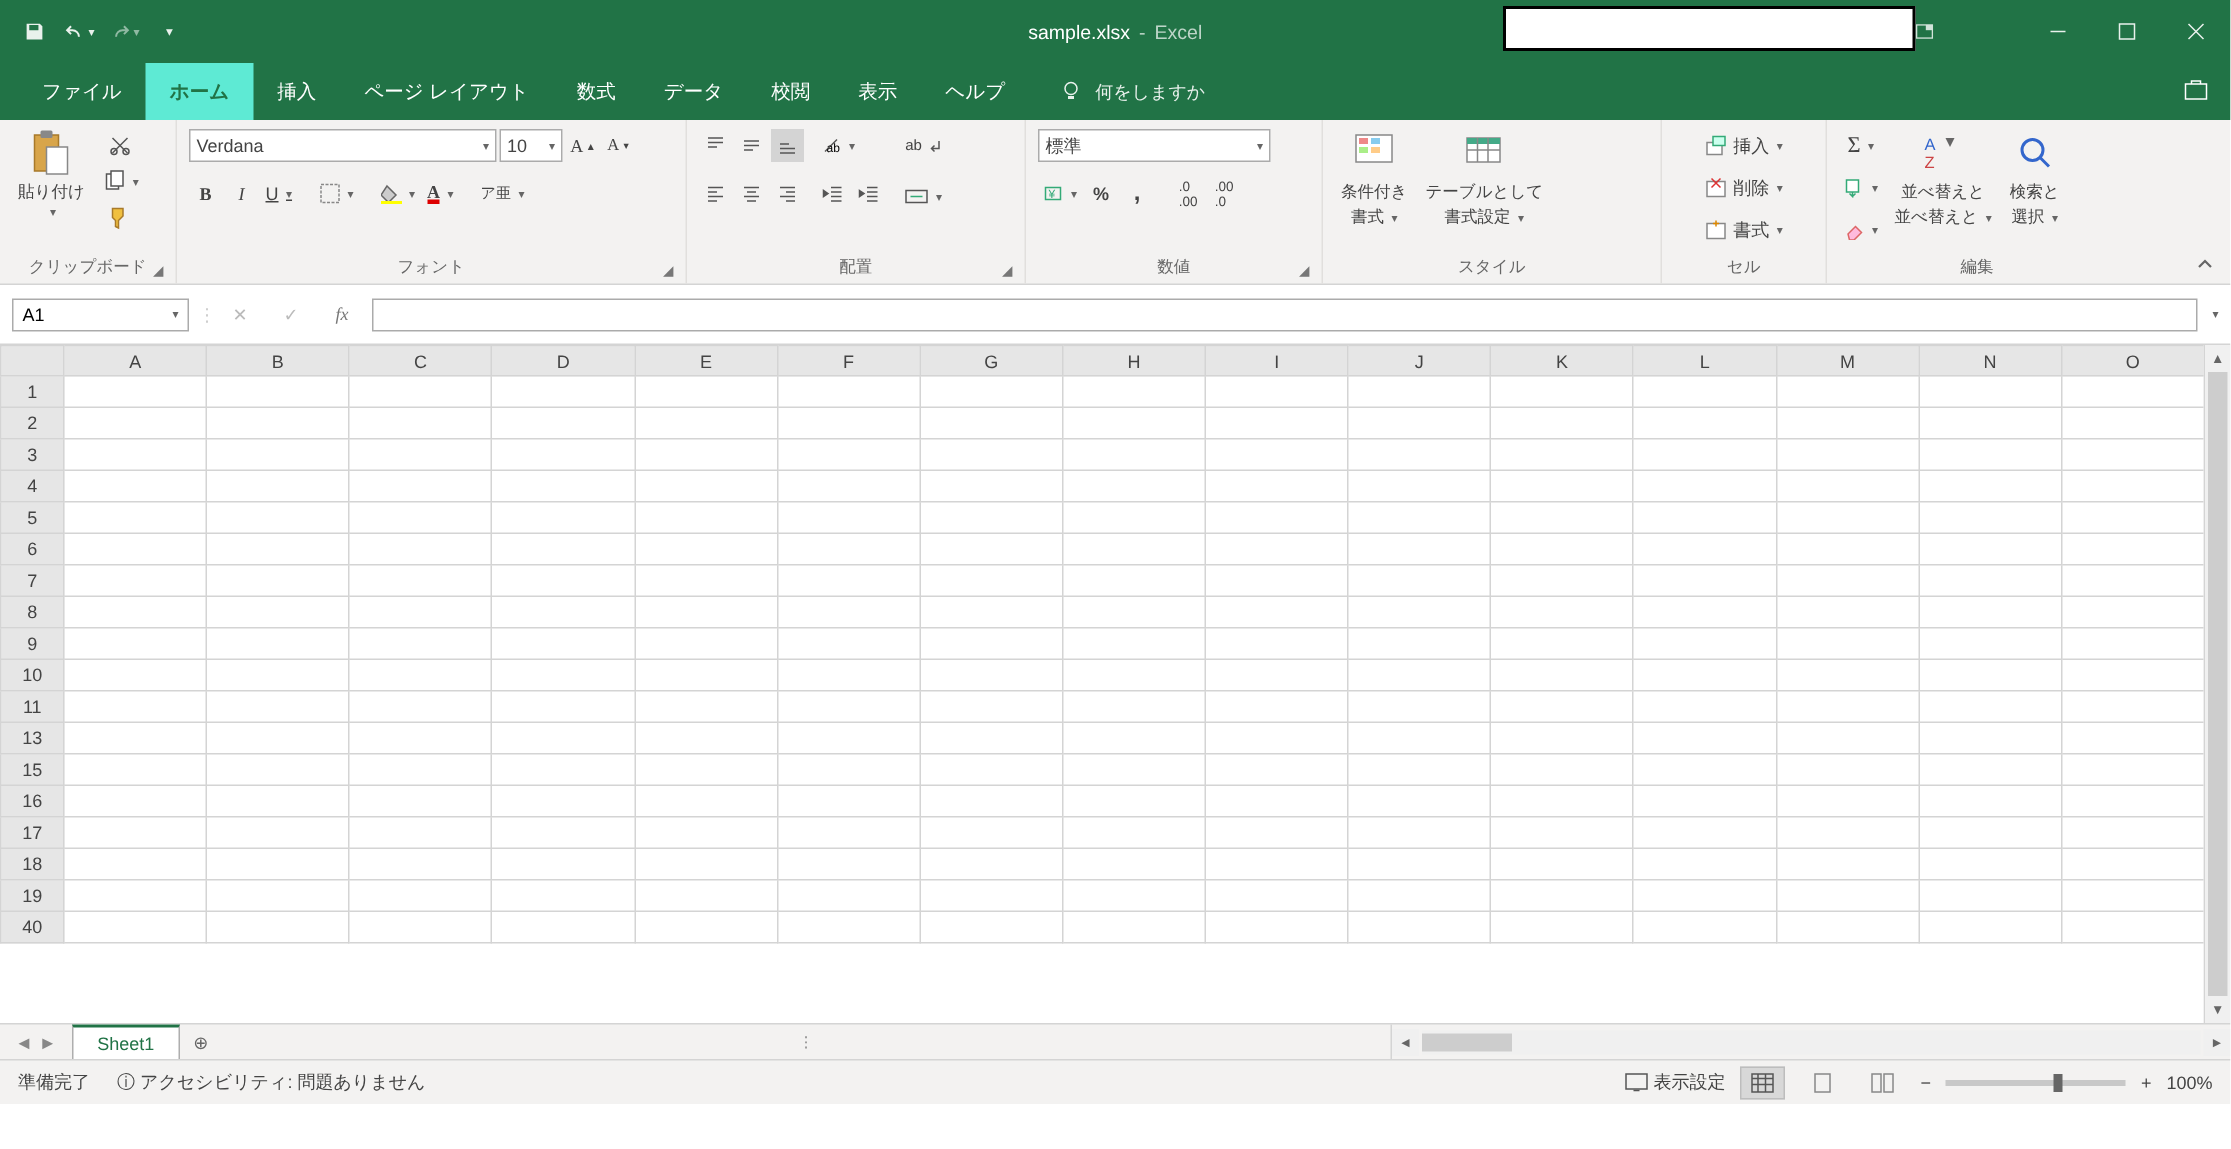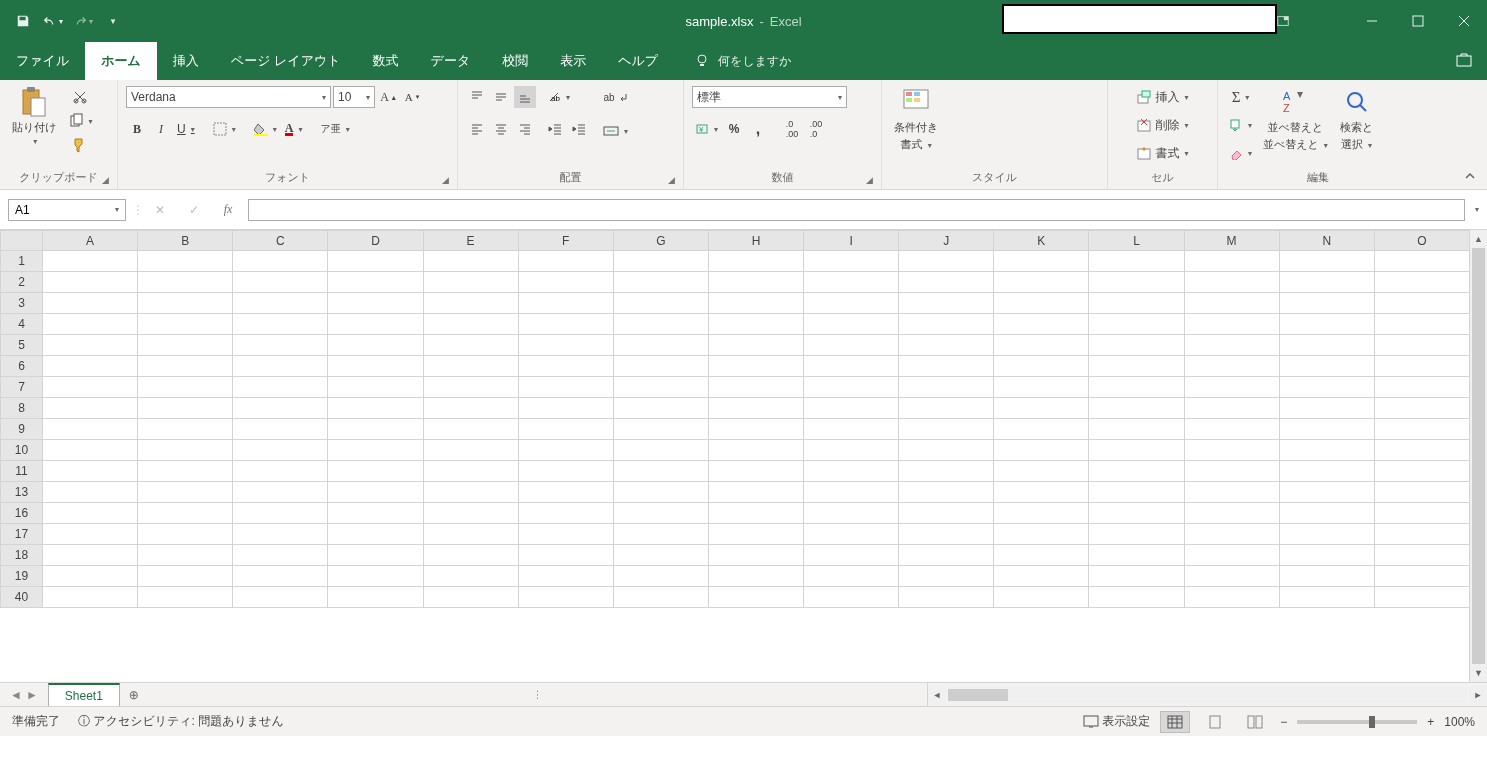--- a/index.html
+++ b/index.html
@@ -10,23 +10,23 @@
 .qat { display: flex; align-items: center; gap: 4px; padding-left: 10px; }
 .qat-btn { width: 26px; height: 26px; display: flex; align-items: center; justify-content: center; color: #fff; opacity: .9; }
 .title-center { position: absolute; left: 50%; transform: translateX(-50%); display: flex; gap: 6px; font-size: 13px; }
 .title-dim { opacity: .7; }
 .redact { position: absolute; right: 210px; top: 4px; width: 275px; height: 30px; background: #fff; border: 2px solid #000; }
 .win-ctrls { position: absolute; right: 0; display: flex; }
 .win-btn { width: 46px; height: 42px; display: flex; align-items: center; justify-content: center; color: #fff; opacity: .9; }
 .ribbon-display { position: absolute; right: 184px; width: 40px; height: 42px; display:flex; align-items:center; justify-content:center; color:#fff; opacity:.8;}
 
 
-.tabs { height: 38px; background: #217346; display: flex; align-items: center; padding-left: 0; gap: 0; color: #fff; position: relative; }
+.tabs { height: 38px; background: #217346; display: flex; align-items: center; padding-left: 12px; gap: 0; color: #fff; position: relative; }
 .tab { padding: 0 16px; height: 38px; display: flex; align-items: center; font-size: 13px; cursor: pointer; }
-.tab.active { background: #ffffff; color: #217346; font-weight: bold; }
+.tab.active { background: #5eead4; color: #217346; font-weight: bold; }
 .tell-me { display: flex; align-items: center; gap: 8px; margin-left: 20px; opacity: .9; }
 .share { position: absolute; right: 14px; display:flex; align-items:center; }
 
 
 .ribbon { height: 110px; background: #f3f2f1; display: flex; border-bottom: 1px solid #d4d4d4; position: relative; }
 .group { display: flex; flex-direction: column; border-right: 1px solid #e1dfdd; padding: 4px 6px 2px; }
 .group-body { flex: 1; display: flex; align-items: flex-start; }
 .group-label { text-align: center; font-size: 11px; color: #666; padding-bottom: 2px; position: relative; }
 .launcher { position: absolute; right: 2px; bottom: 2px; font-size: 9px; color: #777; }
 .big-btn { display: flex; flex-direction: column; align-items: center; justify-content: flex-end; padding: 2px 6px; gap: 2px; font-size: 11px; color: #444; }
@@ -366,20 +366,31 @@
             <svg width="28" height="28" viewBox="0 0 28 28">
               <rect x="2" y="2" width="24" height="18" fill="#fff" stroke="#888"></rect>
               <rect x="4" y="4" width="6" height="4" fill="#e88"></rect>
               <rect x="12" y="4" width="6" height="4" fill="#8ce"></rect>
               <rect x="4" y="10" width="6" height="4" fill="#ae8"></rect>
               <rect x="12" y="10" width="6" height="4" fill="#fc8"></rect>
             </svg>
           </span>
         <span>条件付き</span>
         <span><span>書式</span> <span class="dd-tiny">▾</span></span>
+      </div>
+      <div class="big-btn">
+        <span class="ico">
+            <svg width="28" height="28" viewBox="0 0 28 28">
+              <rect x="2" y="4" width="22" height="16" fill="#fff" stroke="#888"></rect>
+              <rect x="2" y="4" width="22" height="4" fill="#4a8"></rect>
+              <path d="M2 12h22M9 4v16M16 4v16" stroke="#888"></path>
+            </svg>
+          </span>
+        <span>テーブルとして</span>
+        <span><span>書式設定</span> <span class="dd-tiny">▾</span></span>
       </div>
     </div>
     <div class="group-label">スタイル</div>
   </div>
 
   <div class="group" style="width:110px">
     <div class="group-body">
         <div class="col" style="gap:6px;width:100%">
       <div class="small-btn">
             <svg width="16" height="16">
@@ -707,20 +718,38 @@
             <td></td>
             <td></td>
             <td></td>
             <td></td>
             <td></td>
             <td></td>
             <td></td>
             <td></td>
           </tr>
           <tr>
+            <th>15</th>
+            <td></td>
+            <td></td>
+            <td></td>
+            <td></td>
+            <td></td>
+            <td></td>
+            <td></td>
+            <td></td>
+            <td></td>
+            <td></td>
+            <td></td>
+            <td></td>
+            <td></td>
+            <td></td>
+            <td></td>
+          </tr>
+          <tr>
             <th>16</th>
             <td></td>
             <td></td>
             <td></td>
             <td></td>
             <td></td>
             <td></td>
             <td></td>
             <td></td>
             <td></td>

